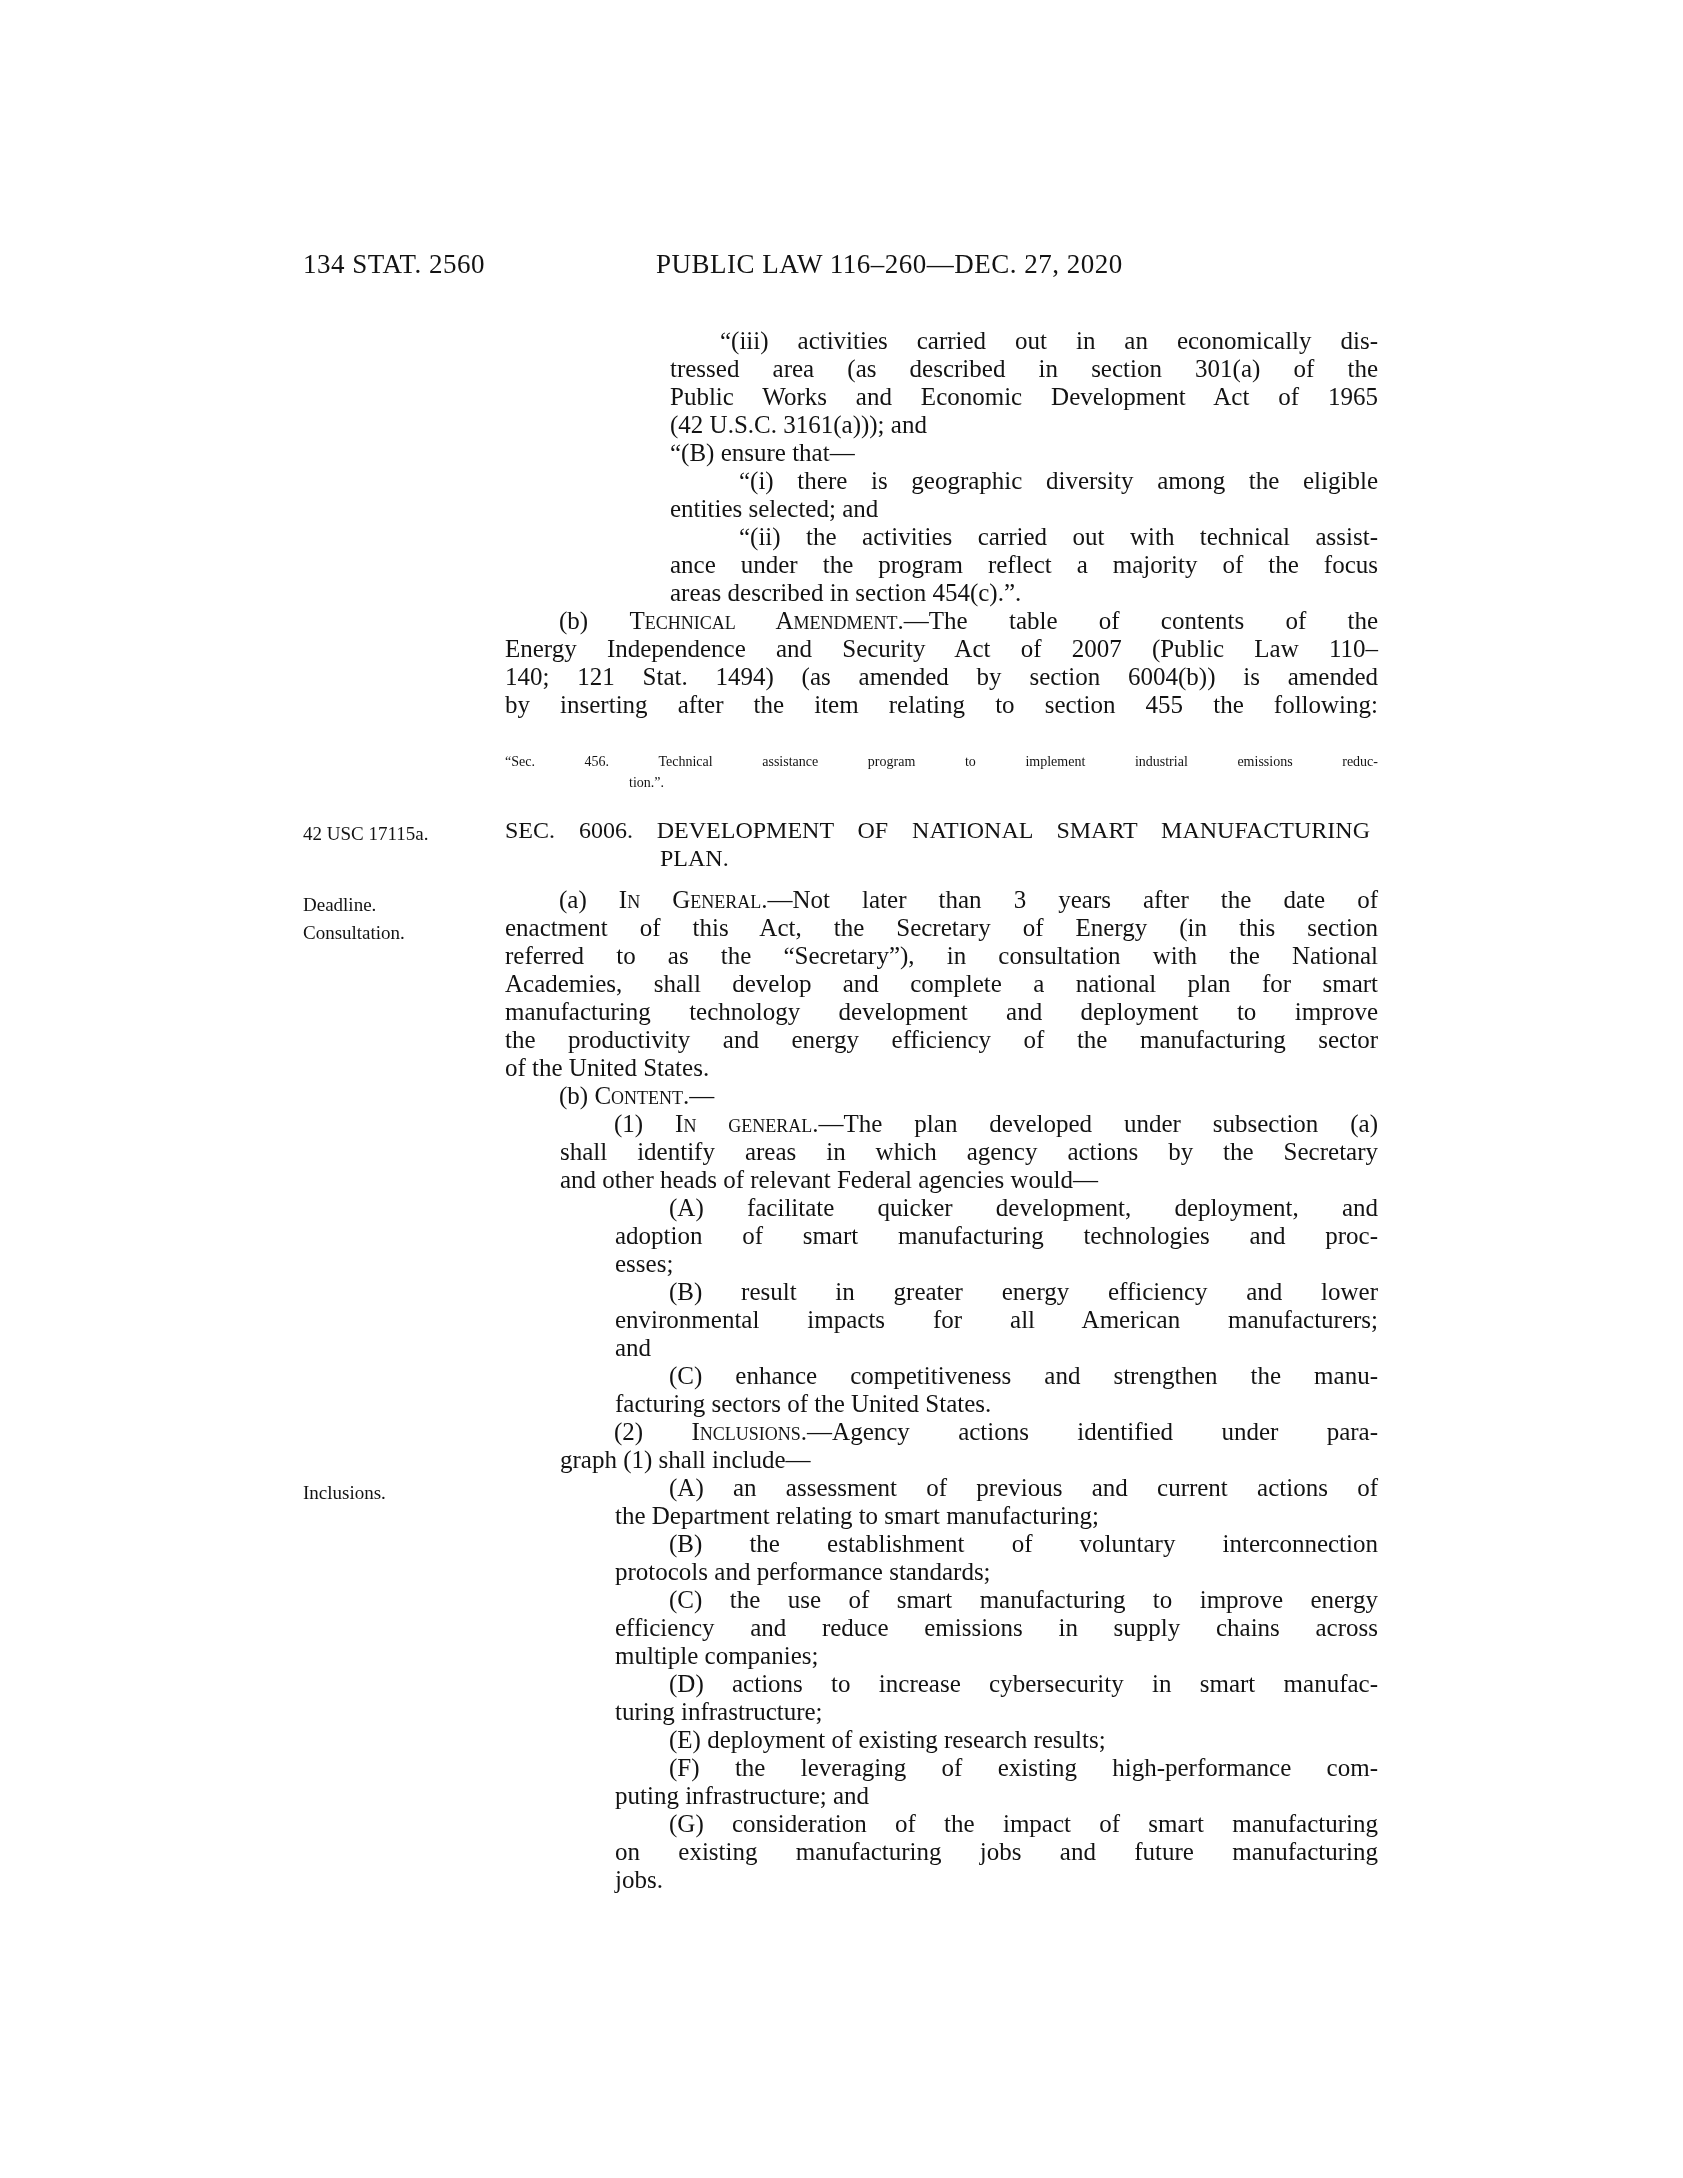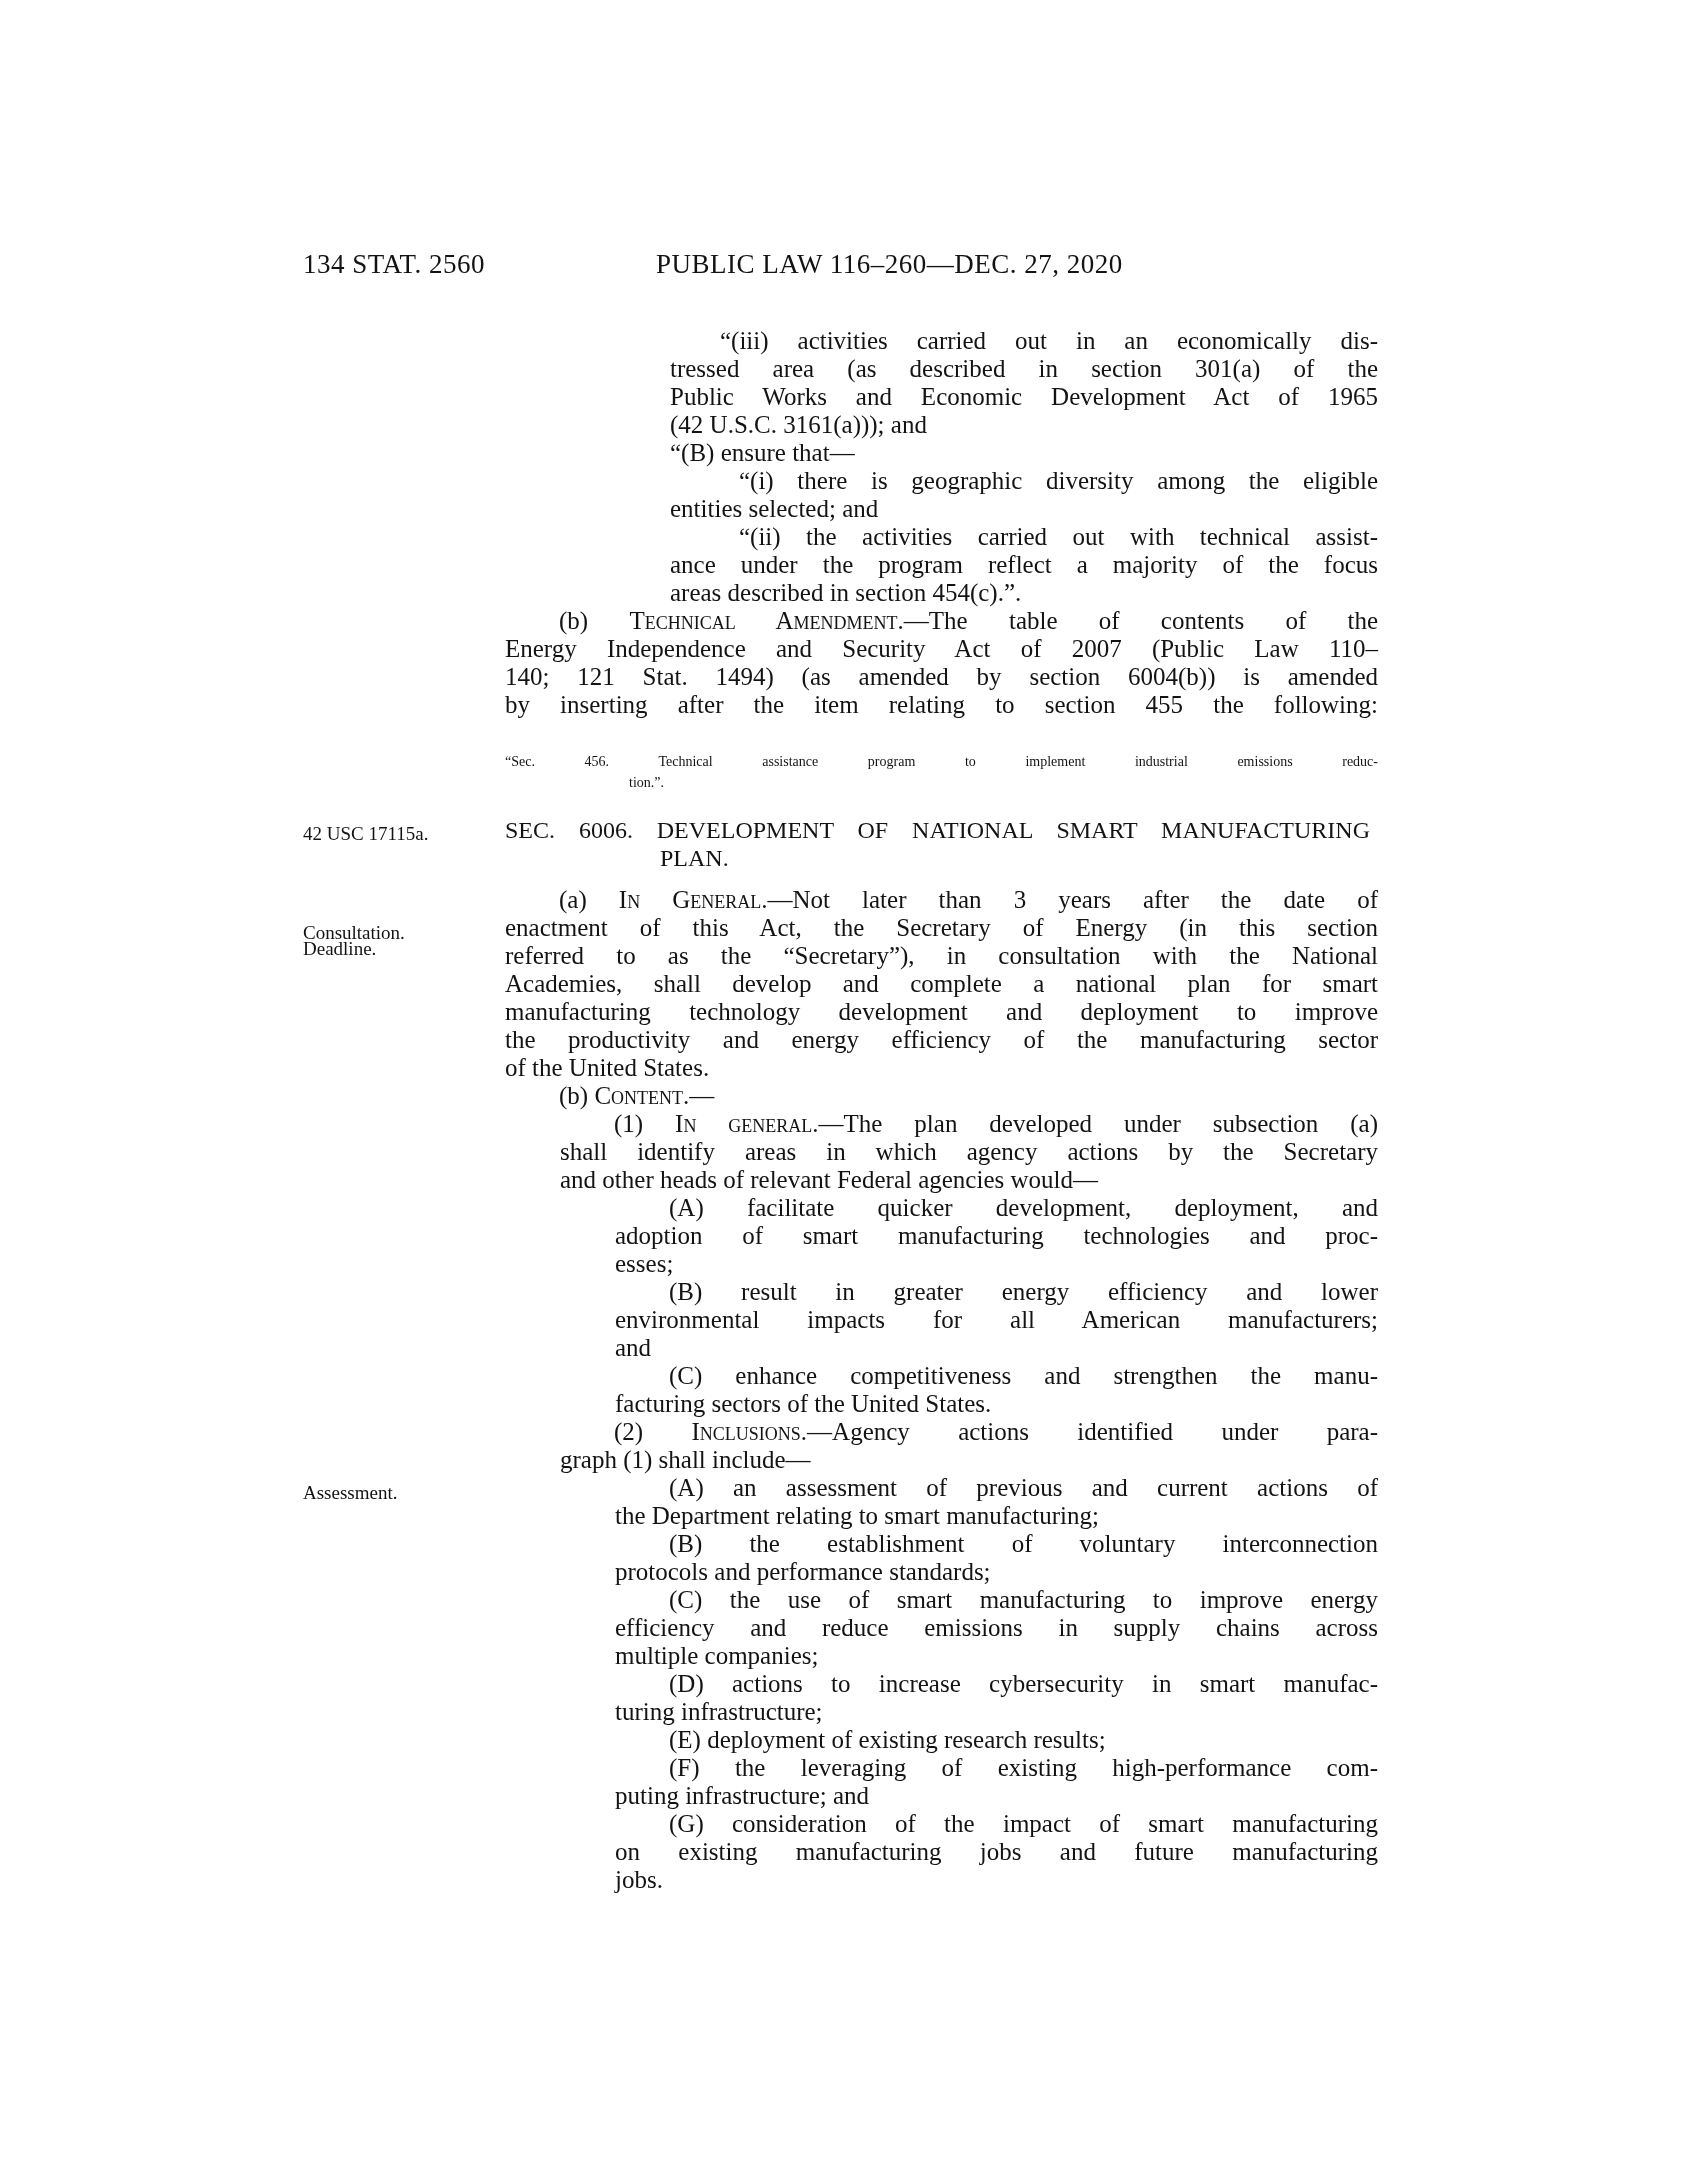--- a/index.html
+++ b/index.html
@@ -44,36 +44,36 @@
   .pA { margin-left: 110px; width: 763px; }
 
   .note {
     position: absolute;
     left: 303px;
     font-size: 19px;
     line-height: 22px;
     white-space: nowrap;
   }
   .note-usc        { top: 823px; }
-  .note-deadline   { top: 938px; text-align: right; }
+  .note-deadline   { top: 894px; text-align: right; }
   .note-consult    { top: 922px; }
   .note-assessment { top: 1482px; }
 </style>
 </head>
 <body>
 
 <div class="page">
 
   <div class="hdr-stat">134 STAT. 2560</div>
   <div class="hdr-law">PUBLIC LAW 116–260—DEC. 27, 2020</div>
 
   <div class="note note-usc">42 USC 17115a.</div>
   <div class="note note-deadline">Deadline.</div>
   <div class="note note-consult">Consultation.</div>
-  <div class="note note-assessment">Assessment.</div>
+  <div class="note note-assessment">Inclusions.</div>
 
   <div class="main">
 
     <div class="quote">
       <div class="ln j q-i1">“(iii) activities carried out in an economically dis-</div>
       <div class="ln j">tressed area (as described in section 301(a) of the</div>
       <div class="ln j">Public Works and Economic Development Act of 1965</div>
       <div class="ln">(42 U.S.C. 3161(a))); and</div>
       <div class="ln">“(B) ensure that—</div>
       <div class="ln j q-i2">“(i) there is geographic diversity among the eligible</div>

